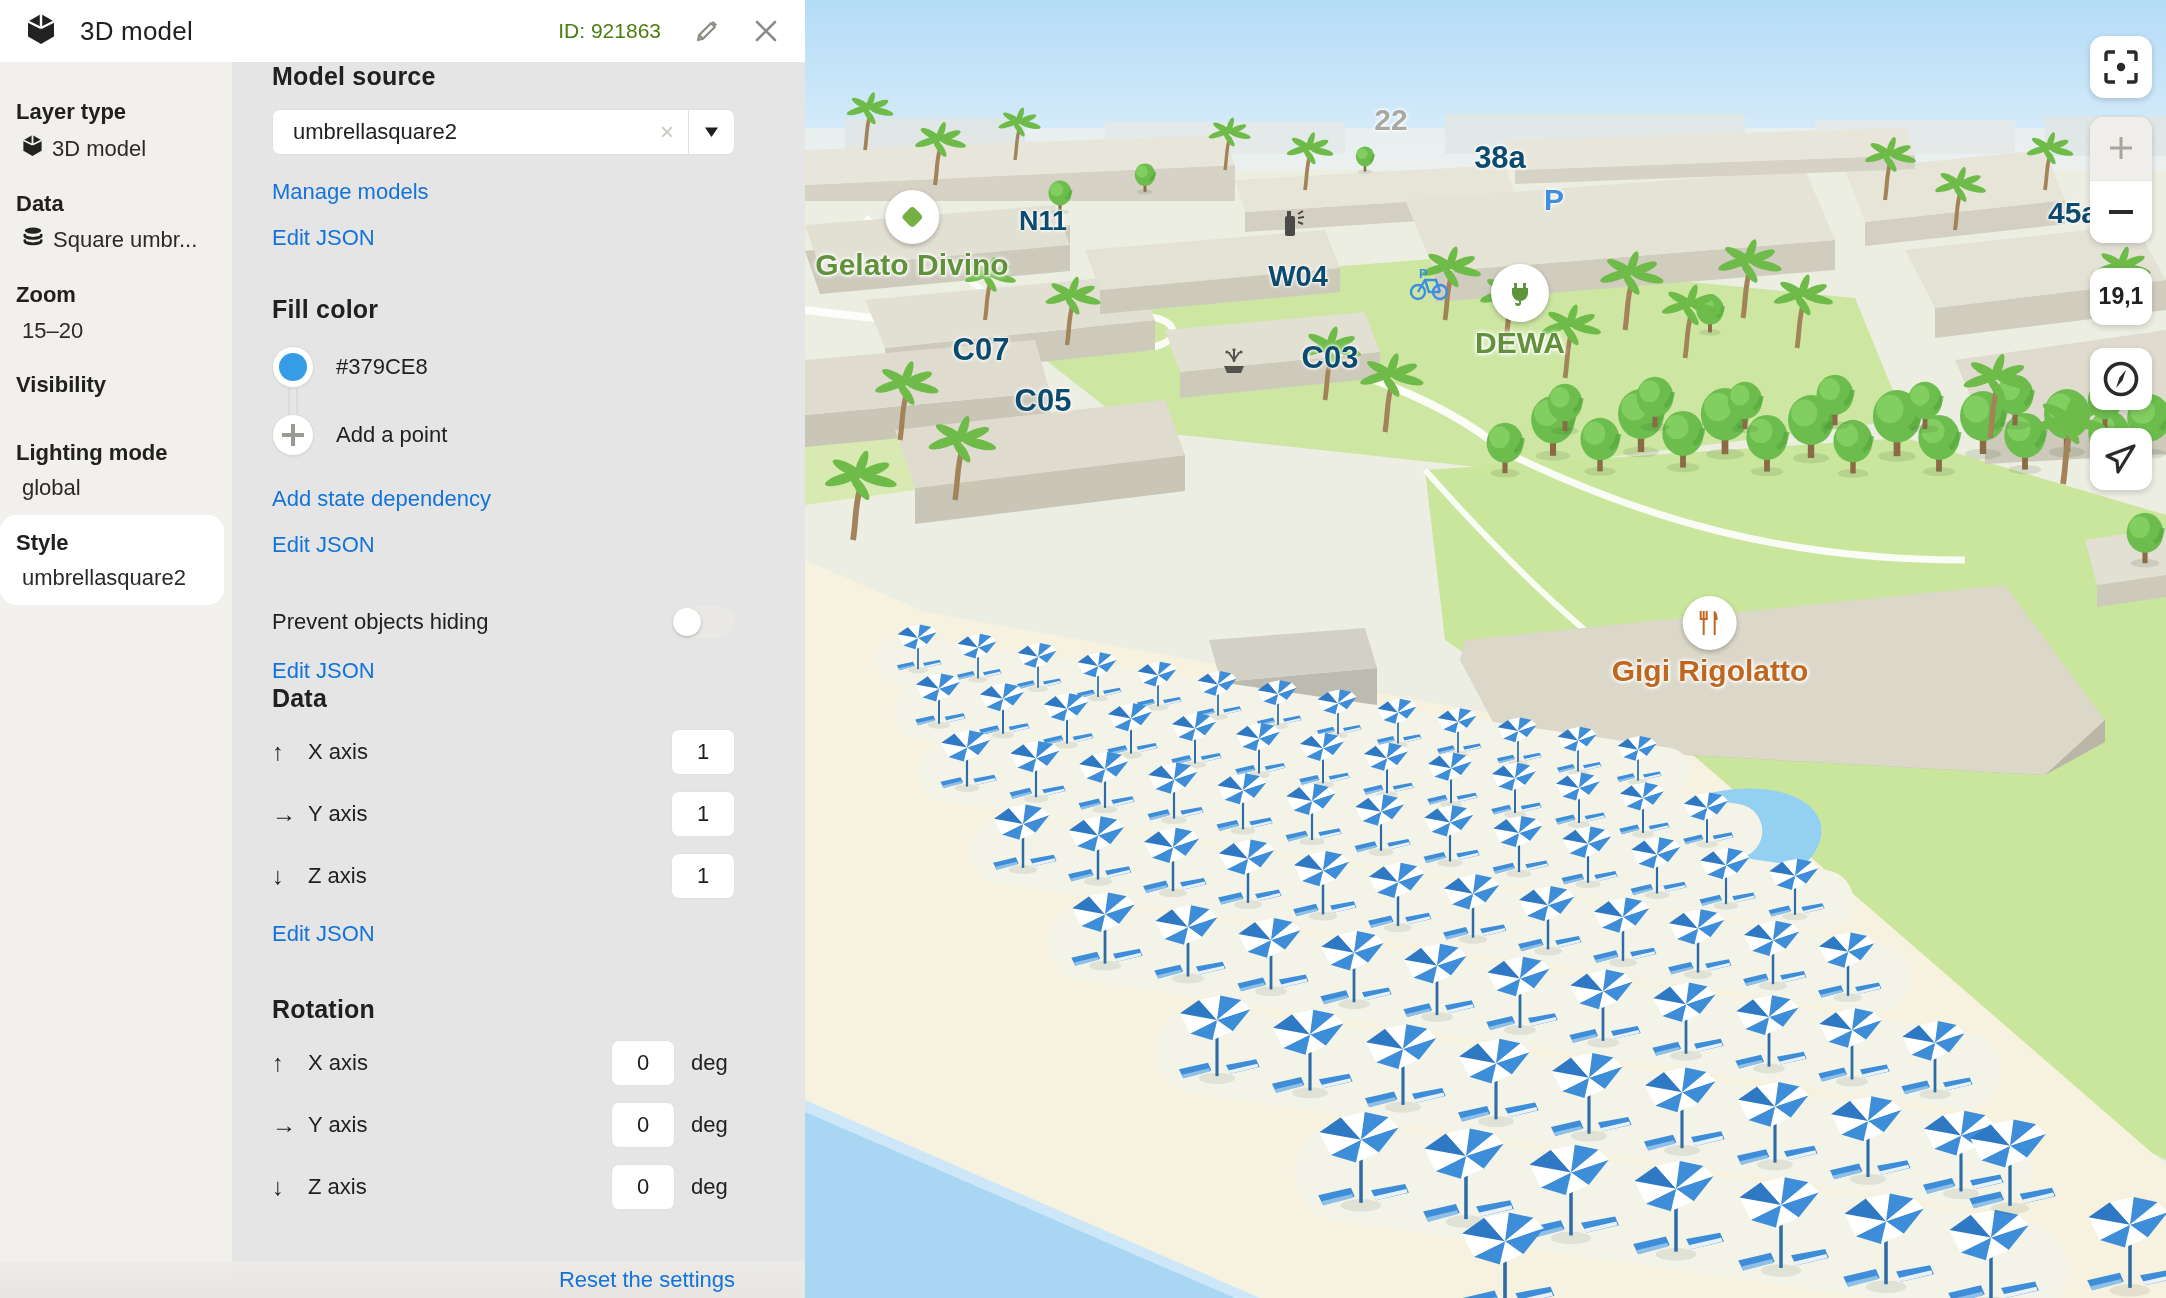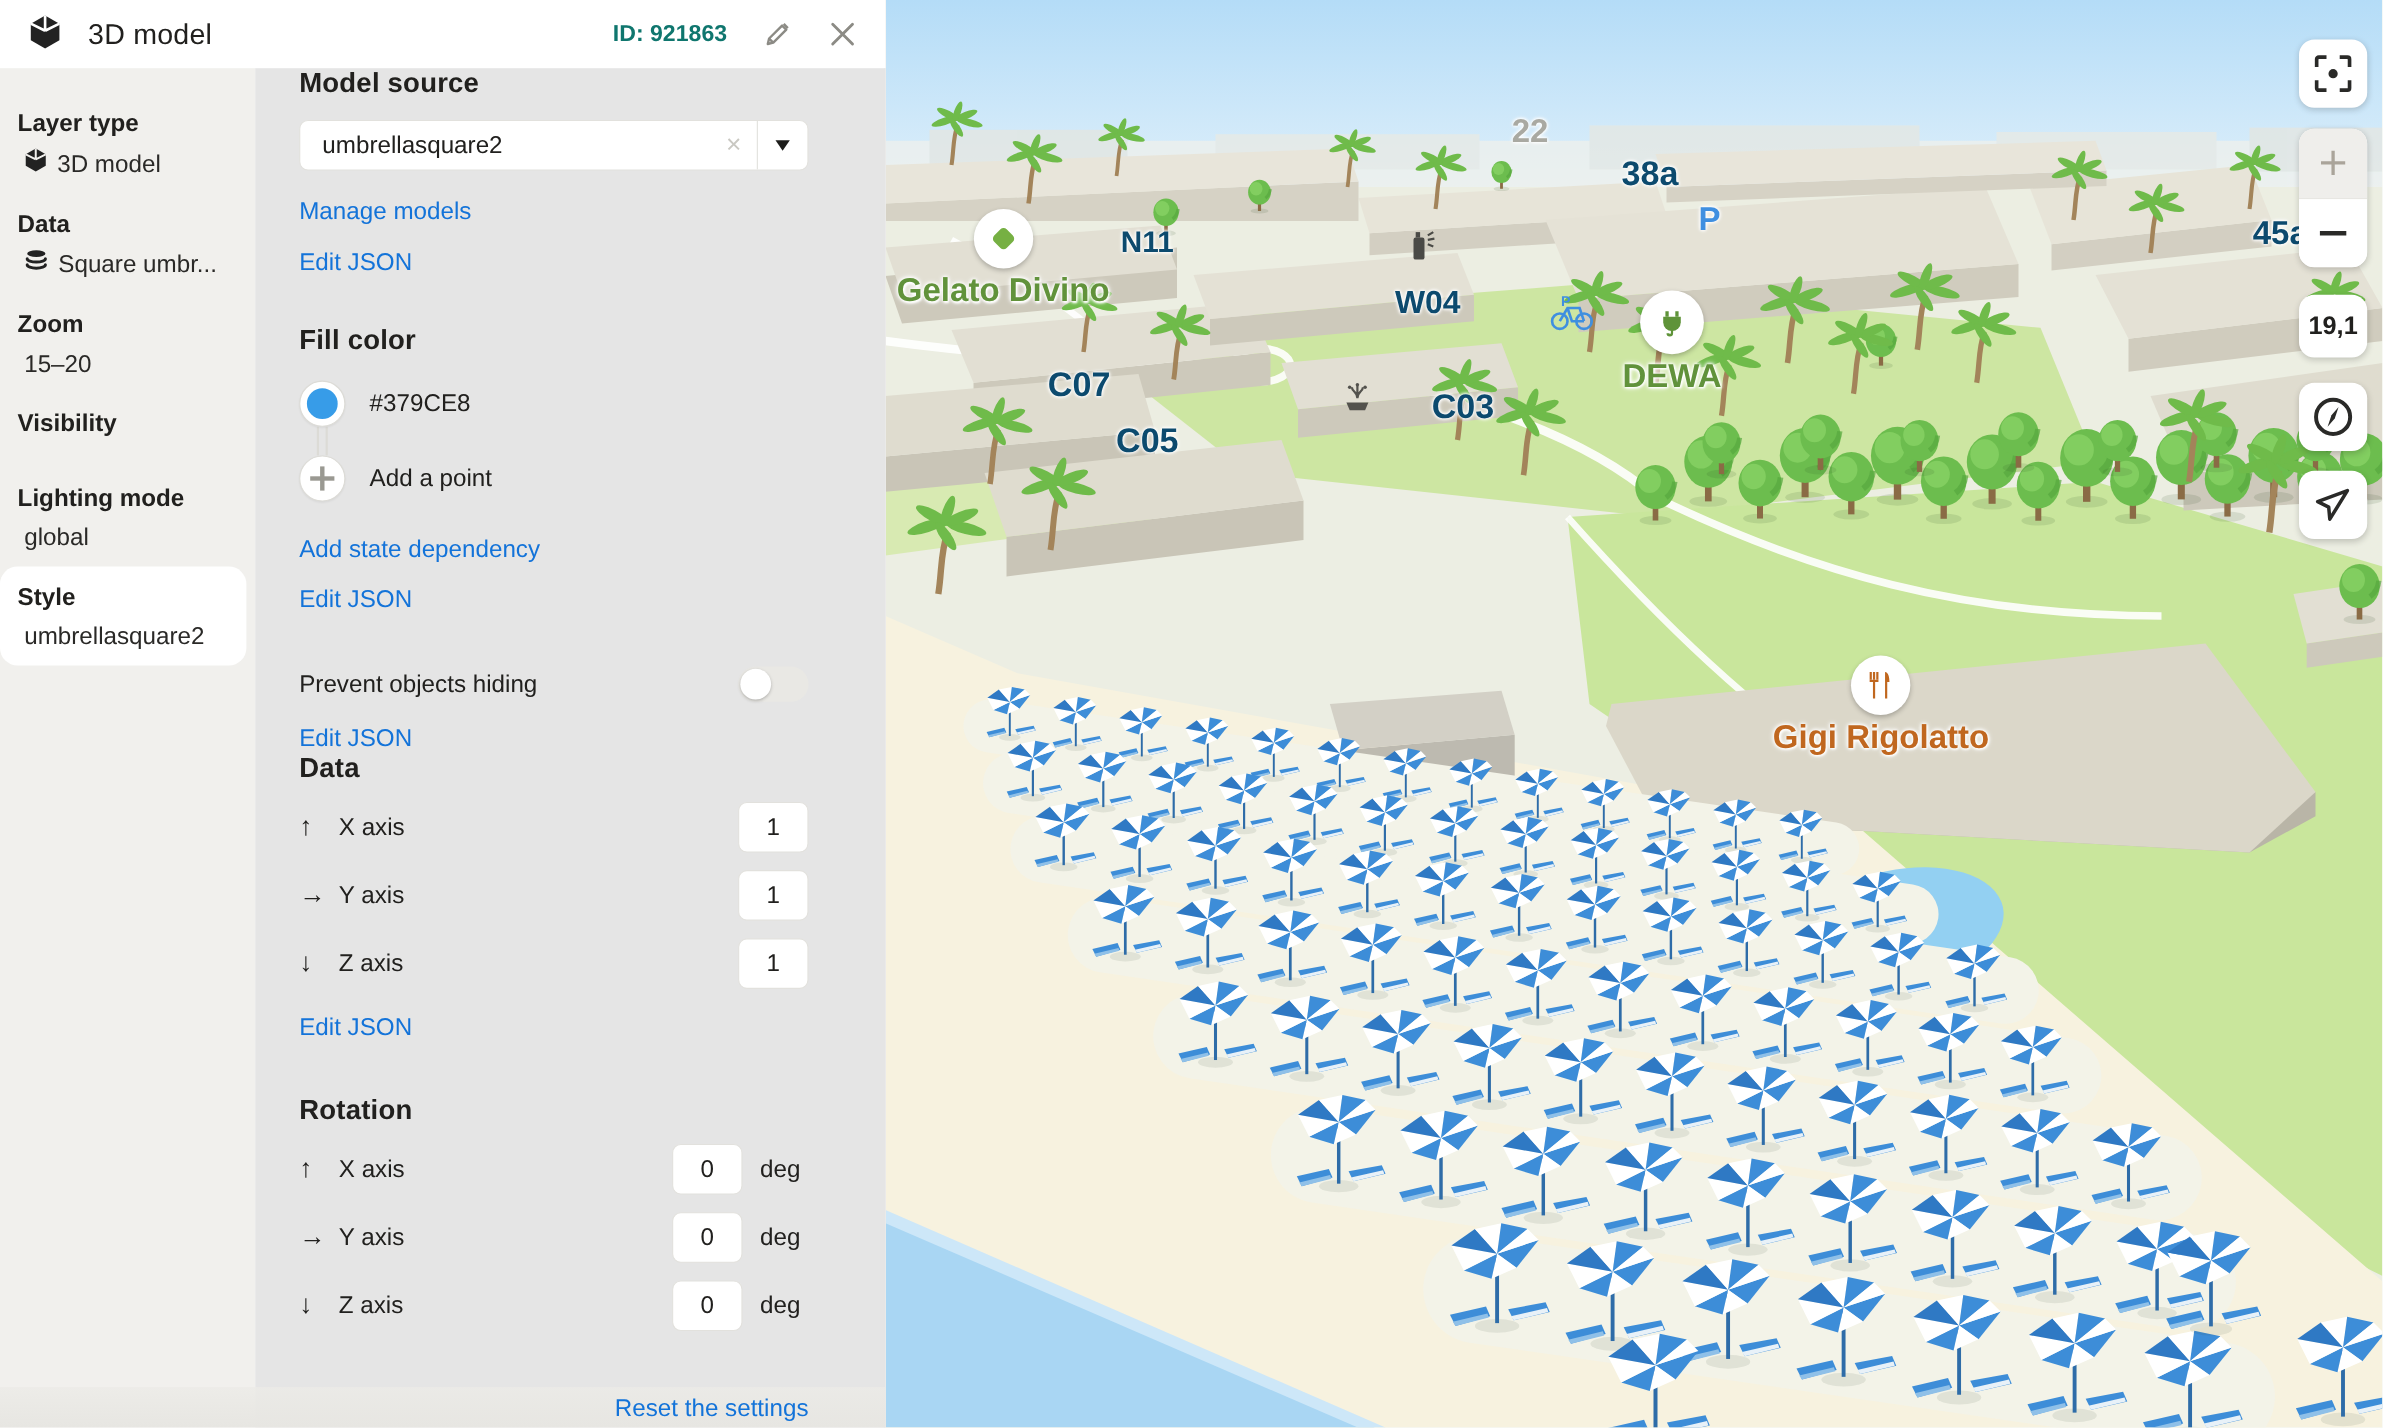--- a/index.html
+++ b/index.html
@@ -5,21 +5,21 @@
   html,body{margin:0;padding:0;background:#fff;}
   *{box-sizing:border-box;}
   body{font-family:"Liberation Sans", sans-serif; color:#21201e;}
   .app{position:relative;width:2166px;height:1298px;overflow:hidden;background:#fff;}
 
   
   .left-panel{position:absolute;left:0;top:0;width:805px;height:1298px;background:#fff;z-index:5;border-right:1px solid #e5e4e1;}
   .hdr{position:absolute;left:0;top:0;width:805px;height:62px;display:flex;align-items:center;padding:0 26px;background:#fff;}
   .hdr .title{font-size:26px;font-weight:500;margin-left:24px;letter-spacing:.2px;}
   .hdr .sp{flex:1;}
-  .hdr .idtxt{font-size:21px;color:#0f766e;margin-right:34px;font-weight:bold;}
+  .hdr .idtxt{font-size:21px;color:#4d7c0f;margin-right:34px;}
   .icon-btn{border:none;background:none;padding:0;cursor:pointer;display:flex;align-items:center;}
 
   .nav{position:absolute;left:0;top:62px;width:232px;bottom:0;background:#f1f0ed;padding-top:22px;}
   .nav-item{padding:14px 10px 12px 16px;margin:0 6px 0 0;}
   .nav-item .lbl{font-weight:700;font-size:22px;line-height:1.25;}
   .nav-item .val{font-size:22px;line-height:1.3;margin-top:8px;margin-left:6px;display:flex;align-items:center;gap:9px;color:#2a2927;}
   .nav-item.selected{background:#fff;border-radius:16px;margin-right:8px;}
 
   .content{position:absolute;left:232px;top:62px;width:573px;bottom:0;background:#e5e5e5;padding:0 70px 0 40px;overflow:hidden;}
   h2.sec{font-size:25px;font-weight:700;margin:0;letter-spacing:.2px;}
@@ -535,21 +535,21 @@
           <use href="#umb" transform="translate(1205,1165) scale(1.2)"></use>
           <use href="#umb" transform="translate(1325,1245) scale(1.26)"></use>
           <use href="#umb" transform="translate(700,1262) scale(1.3)"></use>
         </g>
     </svg>
 
     <div class="maplabel" style="left:238px;top:221px;font-size:27px;">N11</div>
     <div class="maplabel" style="left:493px;top:276px;font-size:29px;">W04</div>
     <div class="maplabel" style="left:176px;top:350px;font-size:31px;">C07</div>
     <div class="maplabel" style="left:238px;top:401px;font-size:31px;">C05</div>
-    <div class="maplabel" style="left:525px;top:370px;font-size:31px;">C03</div>
+    <div class="maplabel" style="left:525px;top:358px;font-size:31px;">C03</div>
     <div class="maplabel" style="left:695px;top:158px;font-size:31px;">38a</div>
     <div class="maplabel" style="left:586px;top:120px;font-size:30px;color:#a9a9a2;">22</div>
     <div class="maplabel" style="left:1268px;top:213px;font-size:30px;">45a</div>
     <div class="maplabel" style="left:749px;top:200px;font-size:30px;color:#3f8fe0;font-weight:700;">P</div>
 
     <div style="position:absolute;left:604px;top:268px;">
       <svg width="42" height="34" viewBox="0 0 42 34">
           <g stroke="#3f8fe0" fill="none" stroke-width="2.4">
             <circle cx="9" cy="24" r="7"></circle>
             <circle cx="31" cy="24" r="7"></circle>

